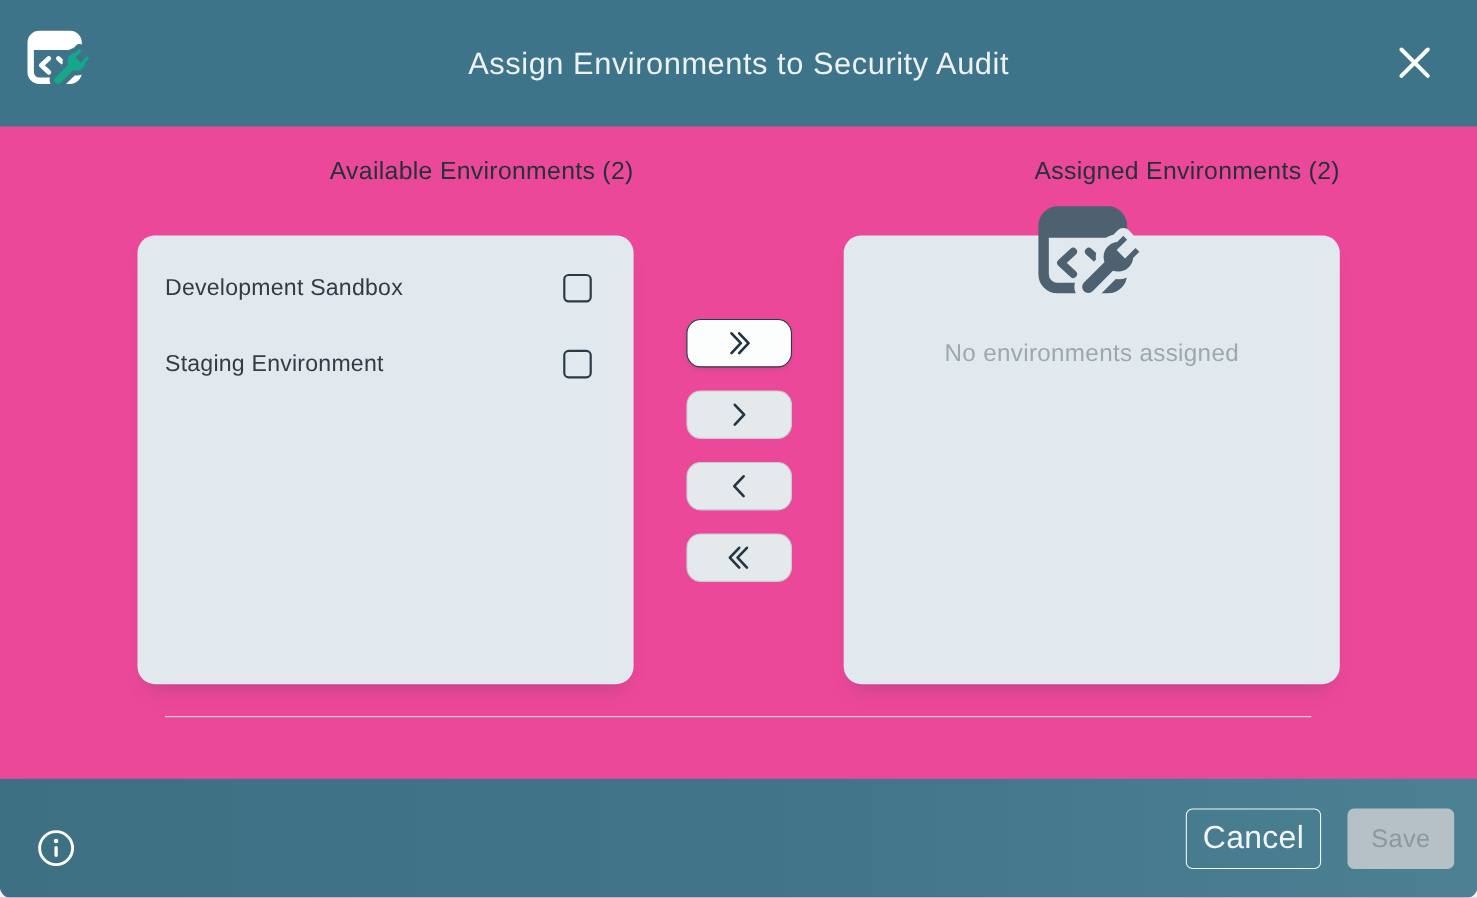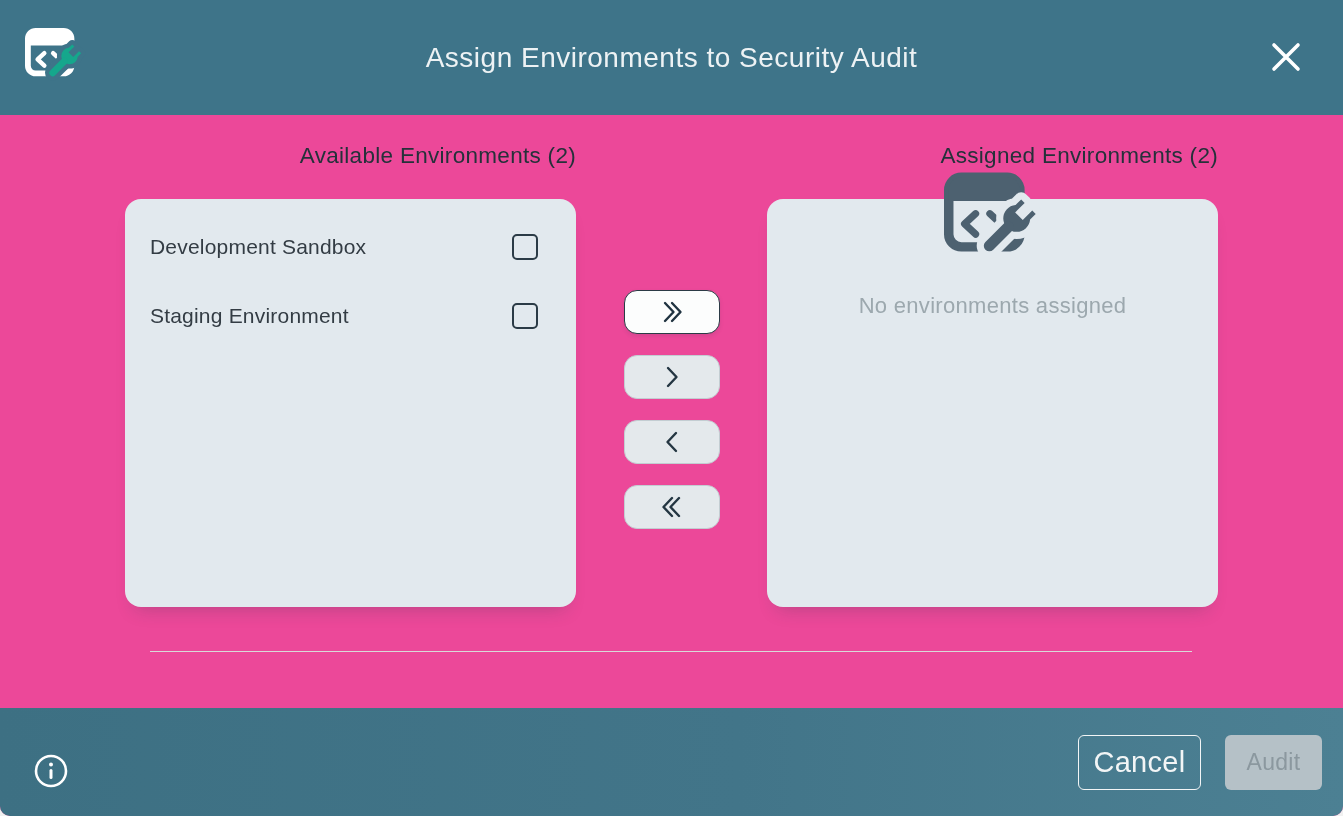--- a/index.html
+++ b/index.html
@@ -62,21 +62,21 @@
     text-align: right;
     font-size: 22.5px;
     color: #25313a;
     letter-spacing: 0.3px;
   }
   .panel-title.left  { left: 125px; }
   .panel-title.right { left: 767px; }
 
   .panel {
     position: absolute;
-    top: 199px;
+    top: 214px;
     width: 451px;
     height: 408px;
     background: #e2e9ee;
     border-radius: 16px;
     box-shadow: 0 12px 18px -10px rgba(40,60,70,0.25);
   }
   .panel.left  { left: 125px; }
   .panel.right { left: 767px; }
 
   .env-list { padding-top: 26px; }
@@ -297,16 +297,16 @@
 
   <div class="footer">
     <button class="info-btn">
       <svg width="36" height="36" viewBox="0 0 36 36">
         <circle cx="18" cy="18" r="15" fill="none" stroke="#ffffff" stroke-width="2.6"></circle>
         <circle cx="18" cy="11.5" r="2" fill="#ffffff"></circle>
         <rect x="16.5" y="16" width="3" height="10" rx="1.5" fill="#ffffff"></rect>
       </svg>
     </button>
     <button class="cancel-btn">Cancel</button>
-    <button class="save-btn" disabled="">Audit</button>
+    <button class="save-btn" disabled="">Save</button>
   </div>
 
 </div>
 
 </body></html>

